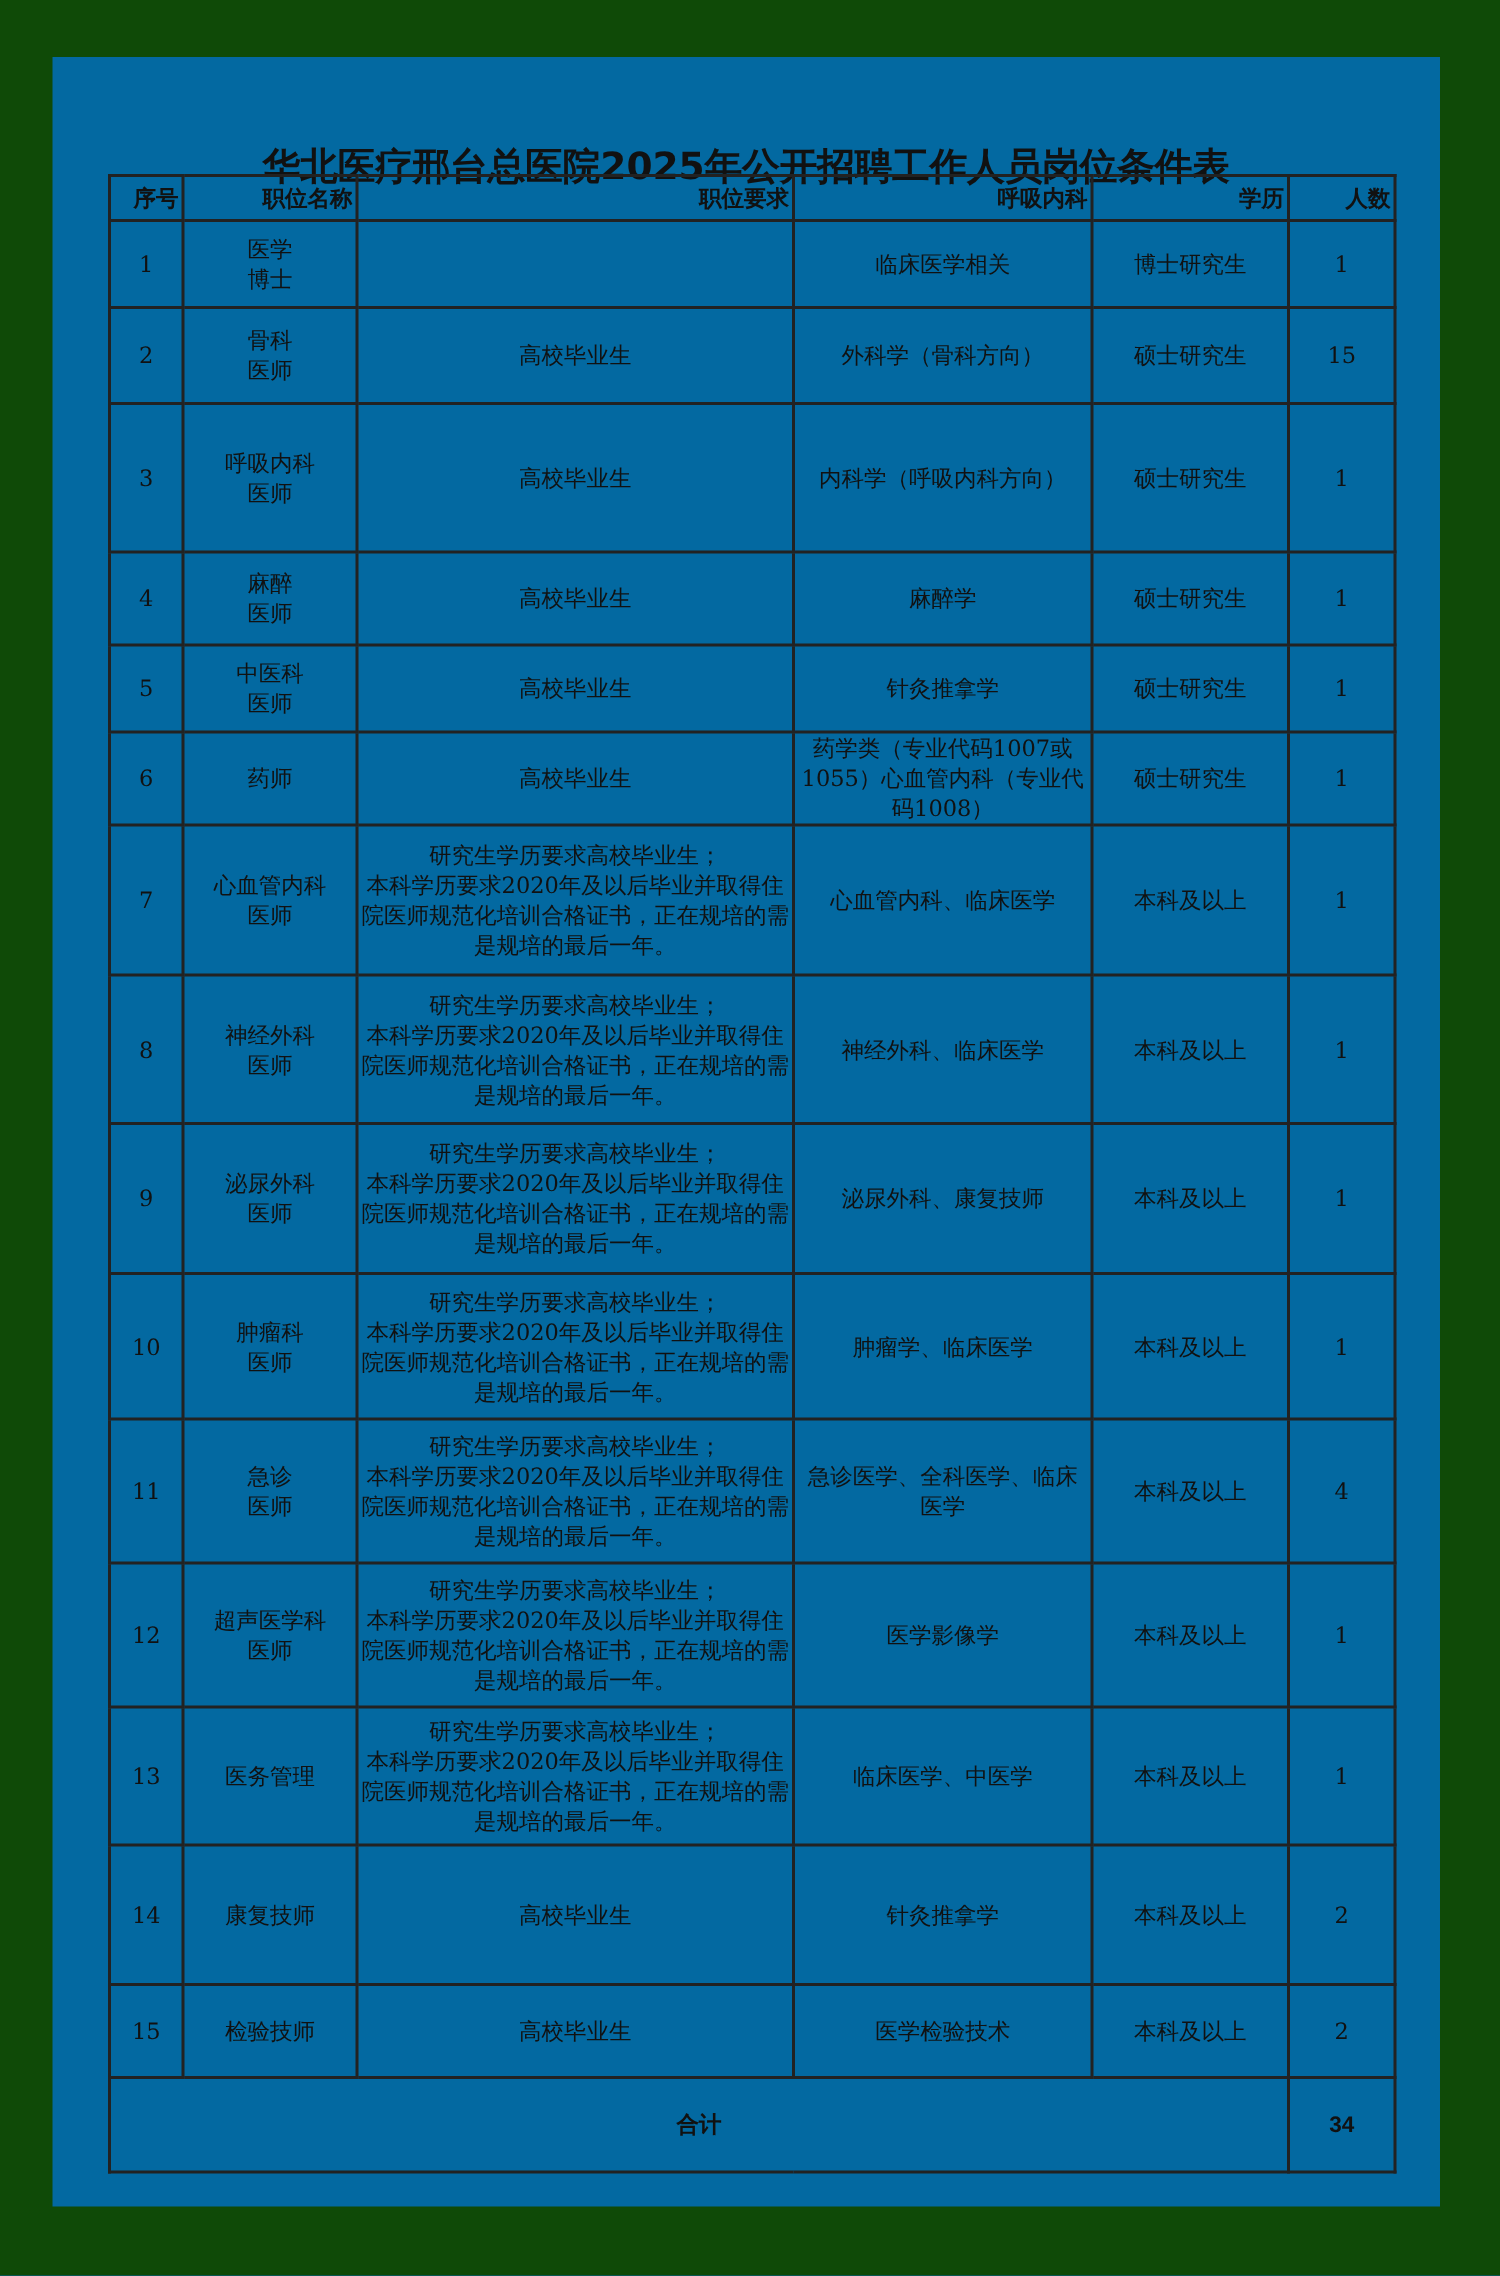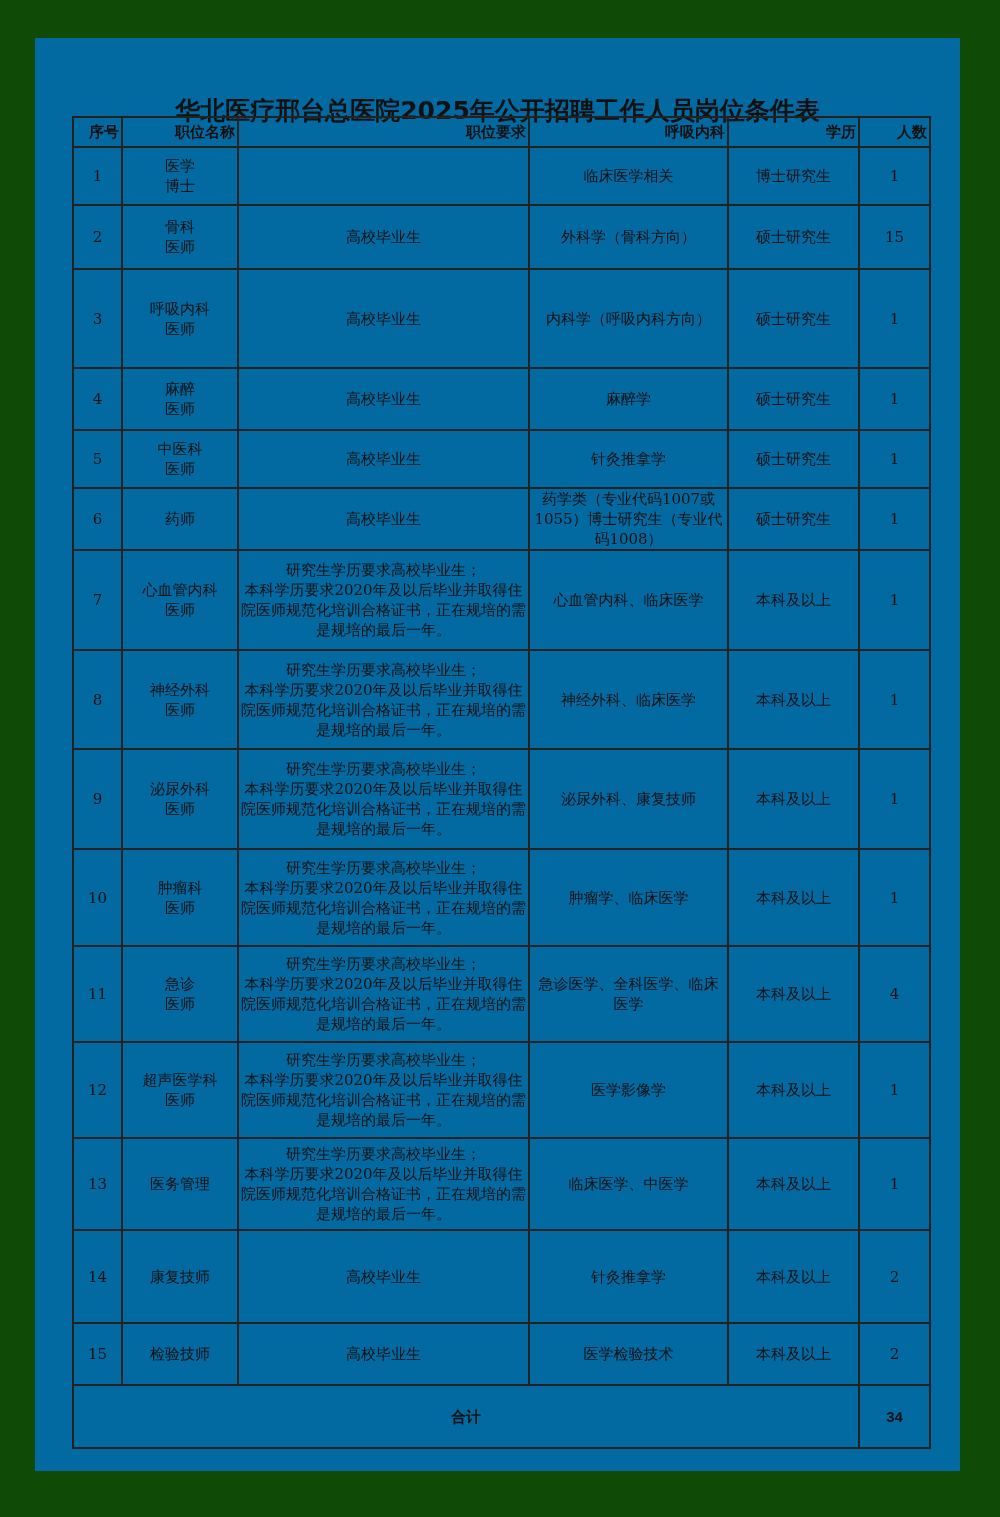--- a/index.html
+++ b/index.html
@@ -119,21 +119,21 @@
 医师</td>
         <td>高校毕业生</td>
         <td>针灸推拿学</td>
         <td>硕士研究生</td>
         <td>1</td>
       </tr>
       <tr style="height:62px">
         <td>6</td>
         <td class="multi">药师</td>
         <td>高校毕业生</td>
-        <td>药学类（专业代码1007或1055）博士研究生（专业代码1008）</td>
+        <td>药学类（专业代码1007或1055）心血管内科（专业代码1008）</td>
         <td>硕士研究生</td>
         <td>1</td>
       </tr>
       <tr style="height:100px">
         <td>7</td>
         <td class="multi">心血管内科
 医师</td>
         <td class="req-long multi">研究生学历要求高校毕业生；
 本科学历要求2020年及以后毕业并取得住院医师规范化培训合格证书，正在规培的需是规培的最后一年。</td>
         <td>心血管内科、临床医学</td>

